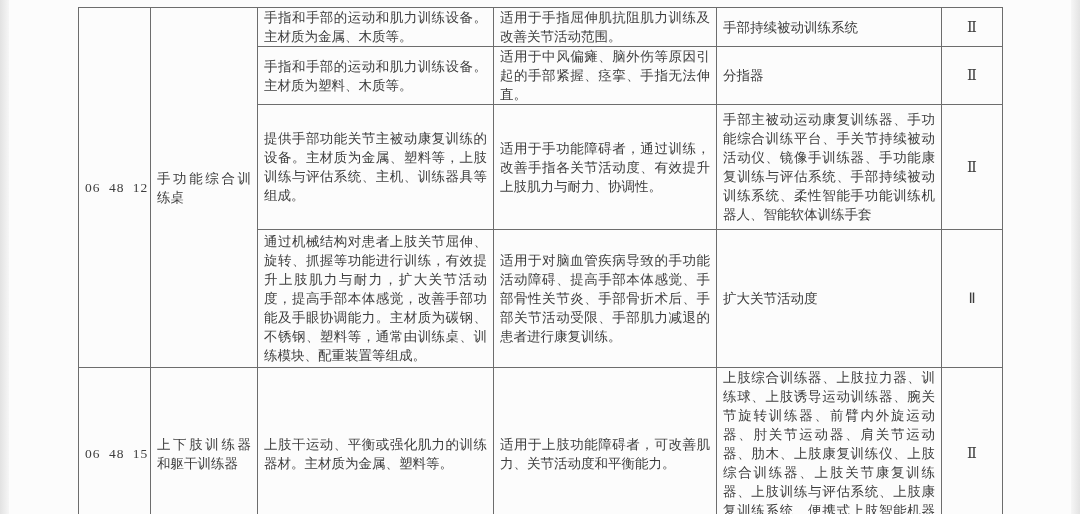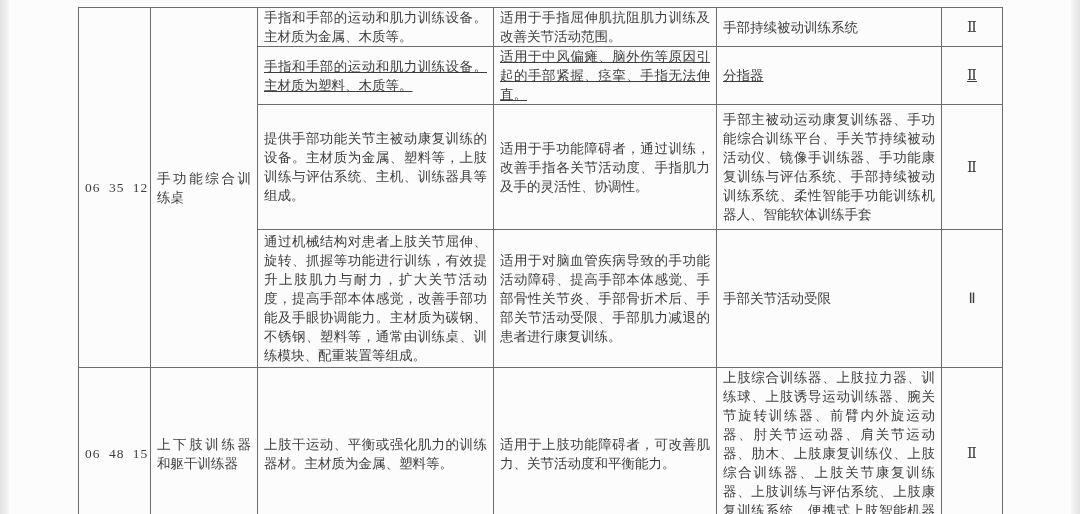--- a/index.html
+++ b/index.html
@@ -72,21 +72,21 @@
   td.prod {
     text-align: justify;
     padding: 0 3px;
   }
   td.cls {
     text-align: center;
     font-size: 14.5px;
     padding: 0 2px;
   }
   tr.r1 { height: 38px; }
-  tr.r2 { height: 37px; text-decoration: underline; }
+  tr.r2 { height: 37px; }
   tr.r3 { height: 125px; }
   tr.r4 { height: 138px; font-family: Liberation Serif, serif; }
   tr.r5 { height: 158px; }
 </style>
 </head>
 <body>
 
 <div class="page">
   <div class="edge edge-left"></div>
   <div class="edge edge-right"></div>
@@ -95,43 +95,43 @@
     <colgroup>
       <col style="width:72px">
       <col style="width:107px">
       <col style="width:236px">
       <col style="width:223px">
       <col style="width:225px">
       <col style="width:61px">
     </colgroup>
     <tbody>
       <tr class="r1">
-        <td class="code" rowspan="4">06 35 12</td>
+        <td class="code" rowspan="4">06 48 12</td>
         <td class="cat" rowspan="4">手功能综合训练桌</td>
         <td class="desc">手指和手部的运动和肌力训练设备。主材质为金属、木质等。</td>
         <td class="scope">适用于手指屈伸肌抗阻肌力训练及改善关节活动范围。</td>
         <td class="prod">手部持续被动训练系统</td>
         <td class="cls">Ⅱ</td>
       </tr>
       <tr class="r2">
         <td class="desc">手指和手部的运动和肌力训练设备。主材质为塑料、木质等。</td>
         <td class="scope">适用于中风偏瘫、脑外伤等原因引起的手部紧握、痉挛、手指无法伸直。</td>
         <td class="prod">分指器</td>
         <td class="cls">Ⅱ</td>
       </tr>
       <tr class="r3">
         <td class="desc">提供手部功能关节主被动康复训练的设备。主材质为金属、塑料等，上肢训练与评估系统、主机、训练器具等组成。</td>
-        <td class="scope">适用于手功能障碍者，通过训练，改善手指各关节活动度、手指肌力及手的灵活性、协调性。</td>
+        <td class="scope">适用于手功能障碍者，通过训练，改善手指各关节活动度、有效提升上肢肌力与耐力、协调性。</td>
         <td class="prod">手部主被动运动康复训练器、手功能综合训练平台、手关节持续被动活动仪、镜像手训练器、手功能康复训练与评估系统、手部持续被动训练系统、柔性智能手功能训练机器人、智能软体训练手套</td>
         <td class="cls">Ⅱ</td>
       </tr>
       <tr class="r4">
         <td class="desc">通过机械结构对患者上肢关节屈伸、旋转、抓握等功能进行训练，有效提升上肢肌力与耐力，扩大关节活动度，提高手部本体感觉，改善手部功能及手眼协调能力。主材质为碳钢、不锈钢、塑料等，通常由训练桌、训练模块、配重装置等组成。</td>
         <td class="scope">适用于对脑血管疾病导致的手功能活动障碍、提高手部本体感觉、手部骨性关节炎、手部骨折术后、手部关节活动受限、手部肌力减退的患者进行康复训练。</td>
-        <td class="prod">手部关节活动受限</td>
+        <td class="prod">扩大关节活动度</td>
         <td class="cls">Ⅱ</td>
       </tr>
       <tr class="r5">
         <td class="code">06 48 15</td>
         <td class="cat">上下肢训练器和躯干训练器</td>
         <td class="desc">上肢干运动、平衡或强化肌力的训练器材。主材质为金属、塑料等。</td>
         <td class="scope">适用于上肢功能障碍者，可改善肌力、关节活动度和平衡能力。</td>
         <td class="prod">上肢综合训练器、上肢拉力器、训练球、上肢诱导运动训练器、腕关节旋转训练器、前臂内外旋运动器、肘关节运动器、肩关节运动器、肋木、上肢康复训练仪、上肢综合训练器、上肢关节康复训练器、上肢训练与评估系统、上肢康复训练系统、便携式上肢智能机器人</td>
         <td class="cls">Ⅱ</td>
       </tr>

